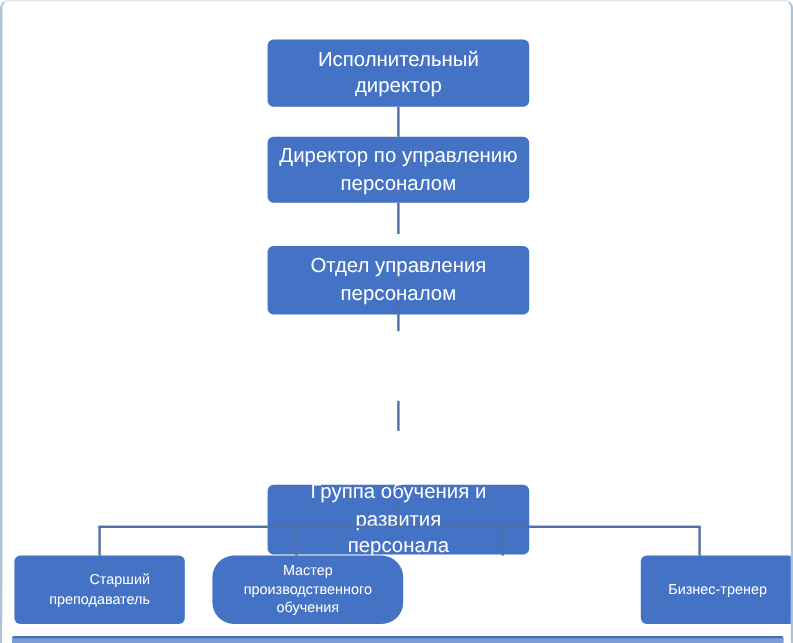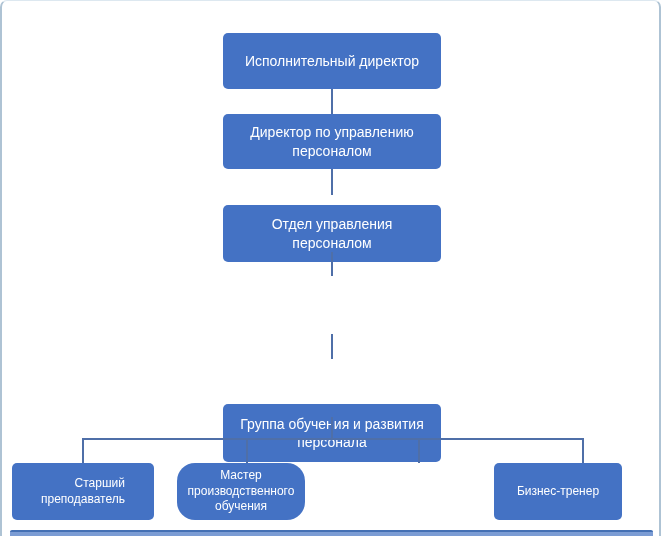--- a/index.html
+++ b/index.html
@@ -24,21 +24,21 @@
     color: #ffffff;
     border-radius: 5px;
     display: flex;
     align-items: center;
     justify-content: center;
     text-align: center;
     white-space: pre-line;
     line-height: 1.32;
     padding: 2px 6px;
   }
-  .node.chain { font-size: 14px; }
+  .node.chain { font-size: 17px; }
   .node.leaf  { font-size: 12px; }
 
   .conn-v {
     position: absolute;
     width: 2px;
     background: #4f6fa8;
   }
   .conn-h {
     position: absolute;
     height: 2px;
@@ -81,22 +81,22 @@
 
   <div class="conn-h" style="left:80px;  top:437px; width:502px;"></div>
   <div class="conn-v" style="left:80px;  top:438px; height:24px;"></div>
   <div class="conn-v" style="left:244px; top:438px; height:24px;"></div>
   <div class="conn-v" style="left:416px; top:438px; height:24px;"></div>
   <div class="conn-v" style="left:580px; top:438px; height:24px;"></div>
 
   <div class="node leaf" style="left:10px;  top:462px; width:142px; height:57px;text-align:right;">Старший
 преподаватель</div>
 
-  <div class="node leaf" style="left:175px; top:462px; width:128px; height:57px;border-radius:18px;">Мастер
+  <div class="node leaf" style="left:175px; top:462px; width:159px; height:57px;border-radius:18px;">Мастер
 производственного
 обучения</div>
 
 
-  <div class="node leaf" style="left:492px; top:462px; width:128px; height:57px;">Бизнес-тренер</div>
+  <div class="node leaf" style="left:532px; top:462px; width:128px; height:57px;">Бизнес-тренер</div>
 
   <div class="bottom-bar"></div>
 
 </div>
 
 </body></html>

